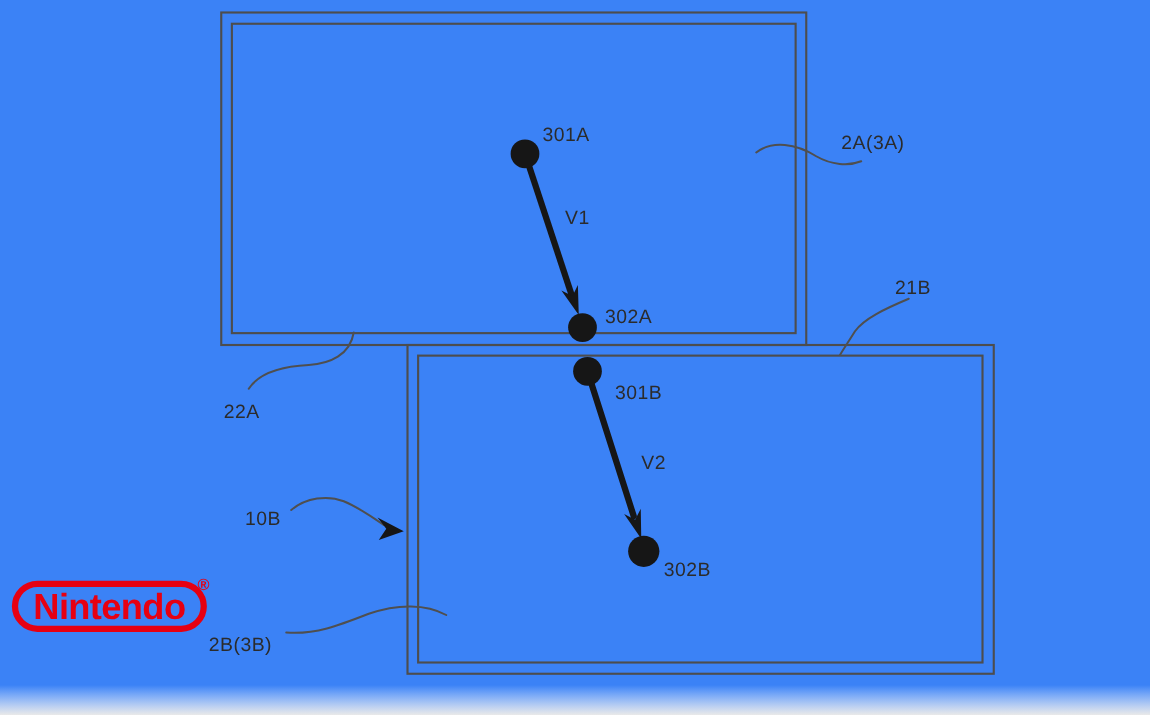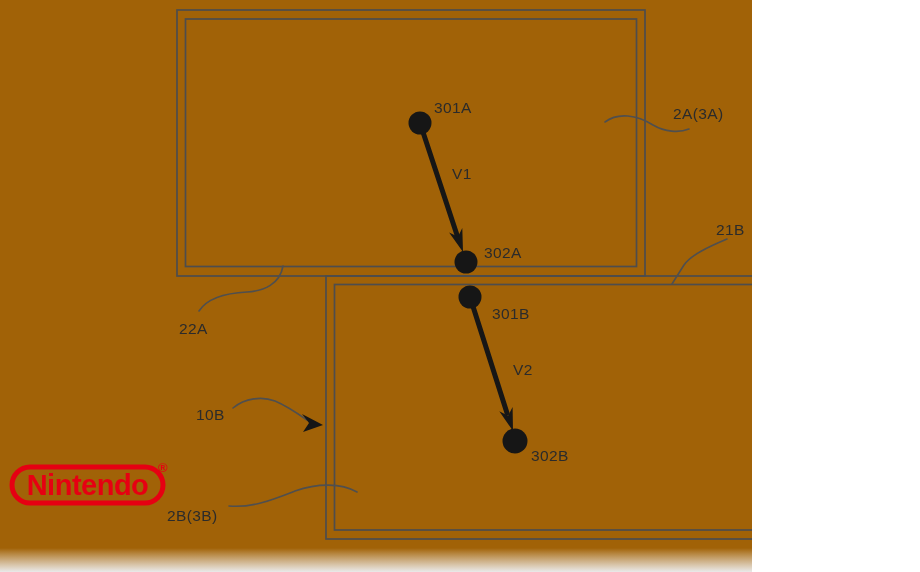--- a/index.html
+++ b/index.html
@@ -3,24 +3,24 @@
 <meta charset="utf-8">
 <style>
   html, body {
     margin: 0;
     padding: 0;
     background: #ffffff;
     font-family: "Liberation Sans", sans-serif;
   }
   .stage {
     position: relative;
-    width: 752px;
+    width: 920px;
     height: 572px;
     overflow: hidden;
-    background: #a16207;
+    background: #3b82f6;
   }
   svg { display: block; }
   .frame-line {
     fill: none;
     stroke: #4d4d4d;
     stroke-width: 1.7;
   }
   .leader {
     fill: none;
     stroke: #4f4f4f;

